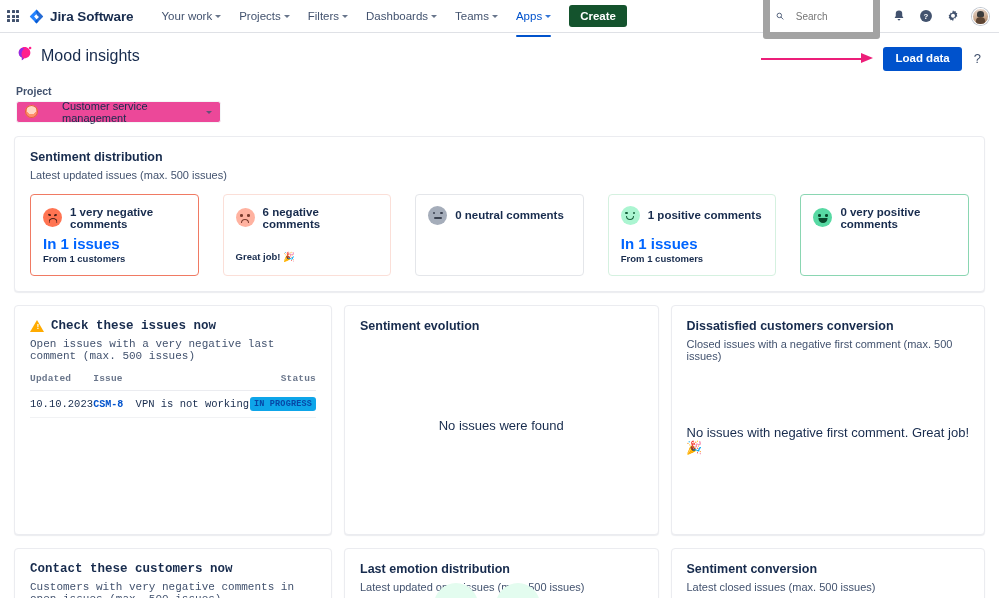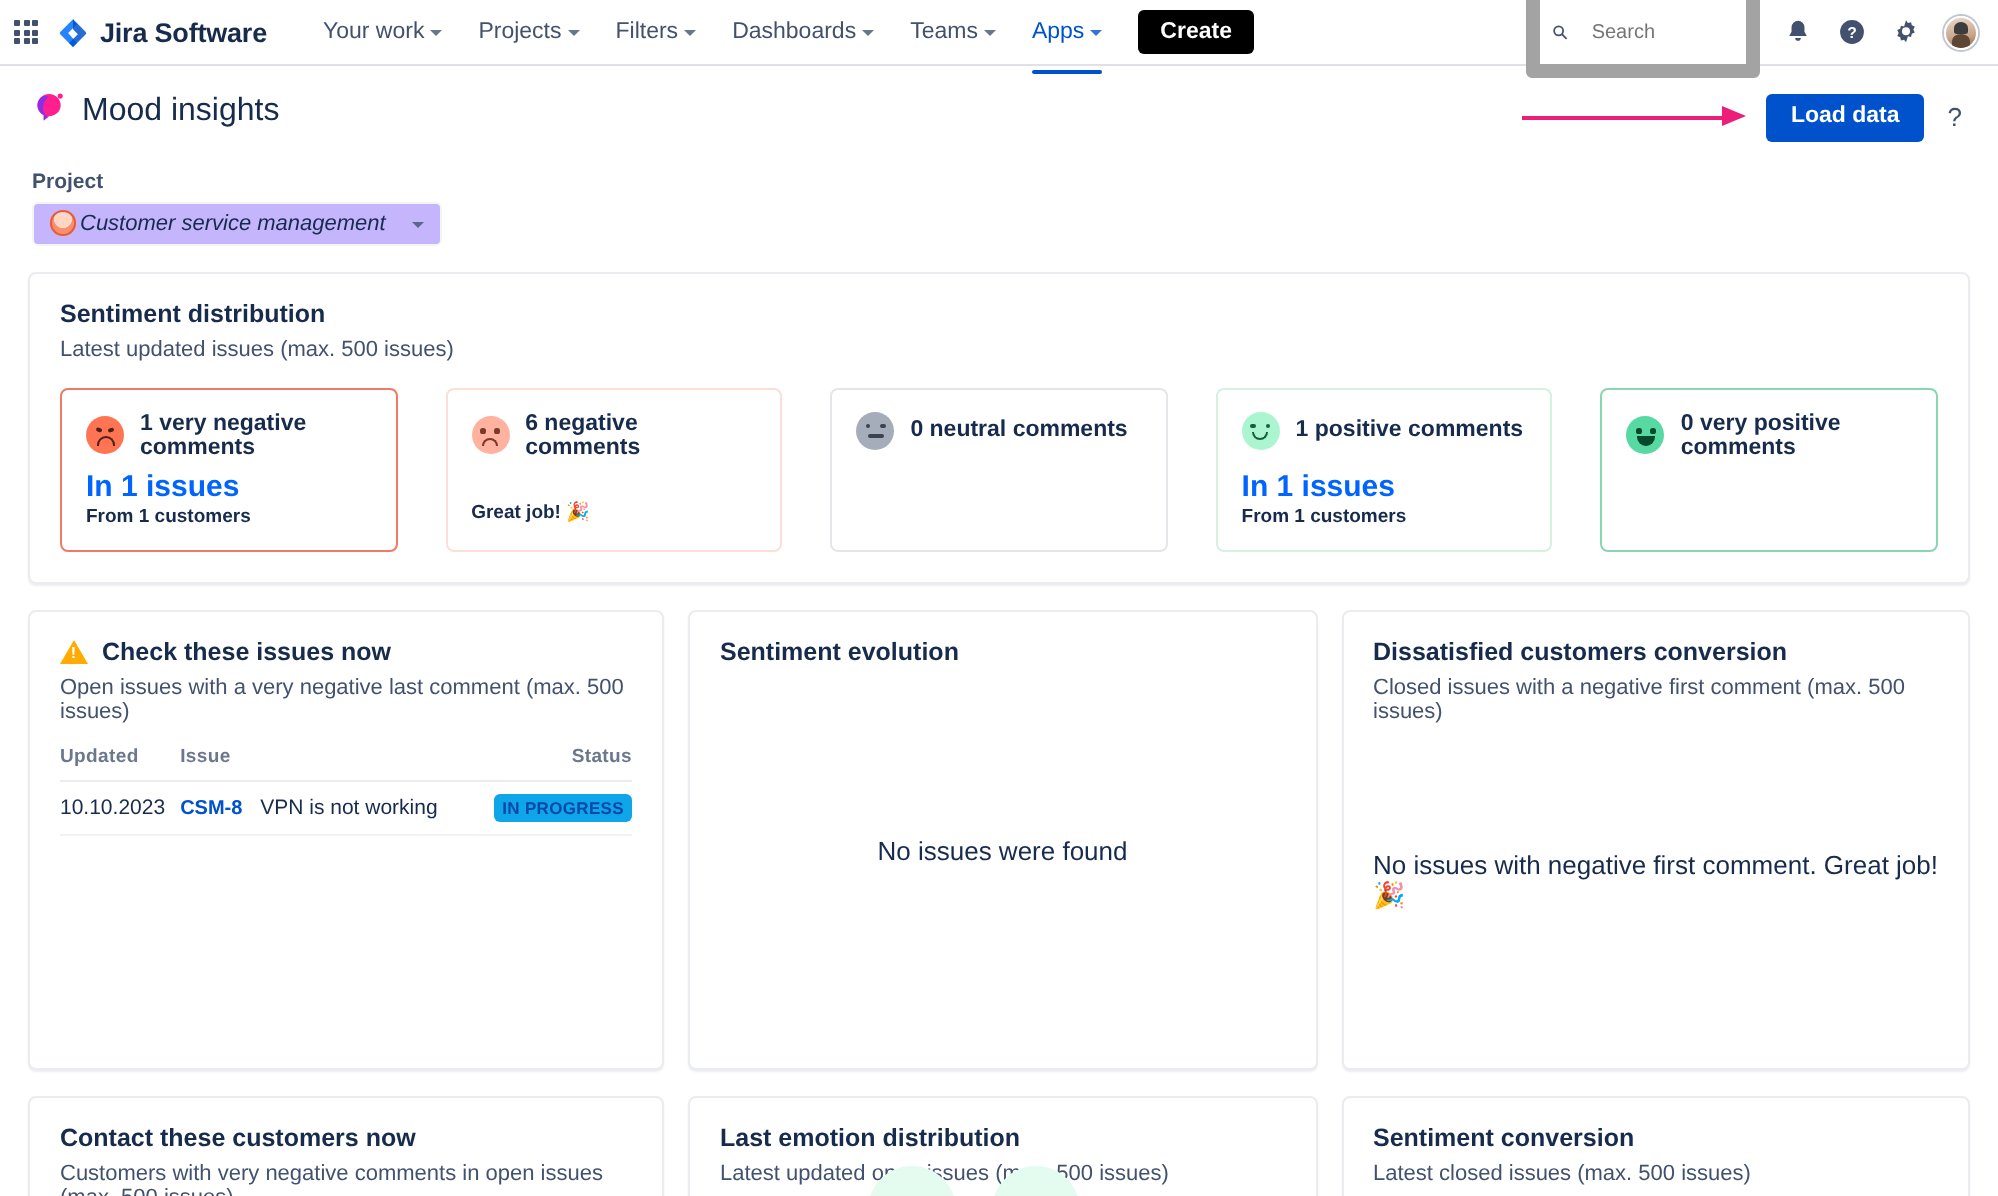--- a/index.html
+++ b/index.html
@@ -32,21 +32,21 @@
     display: flex; align-items: center; gap: 3px; border-radius: 3px;
     position: relative; cursor: pointer; white-space: nowrap;
   }
   .navitem.active { color: #0052cc; }
   .navitem.active::after {
     content: ""; position: absolute; left: 8px; right: 8px; bottom: -9px;
     height: 2px; background: #0052cc; border-radius: 1px;
   }
   .caret { border-left: 3px solid transparent; border-right: 3px solid transparent; border-top: 3.5px solid currentColor; opacity: .8; margin-top:1px;}
   .create-btn {
-    background: #000000; color: #fff; font-size: 11.5px; font-weight: 600;
+    background: #14532d; color: #fff; font-size: 11.5px; font-weight: 600;
     padding: 5px 11px; border-radius: 3px; margin-left: 8px; cursor: pointer;
   }
   .nav-right { margin-left: auto; display: flex; align-items: center; gap: 11px; }
   .searchbox {
     width: 117px; height: 20px; border: 7px solid #a3a3a3; border-radius: 3px;
     display: flex; align-items: center; gap: 12px; padding: 16px 6px; background: #fff;
   }
   .searchbox input {
     border: none; outline: none; font-size: 10px; color: #7a869a;
     font-family: "Liberation Sans", sans-serif; width: 100%; background: transparent;
@@ -73,23 +73,23 @@
     border-left: 12px solid #ec1e79;
   }
   .load-btn {
     background: #0052cc; color: #fff; font-size: 11.5px; font-weight: 600;
     padding: 6px 12px; border-radius: 3px; cursor: pointer; line-height: 1;
   }
   .help-q { font-size: 13px; color: #42526e; cursor: pointer; padding: 0 2px; }
 
   .field-label { font-size: 10.5px; font-weight: 700; color: #42526e; margin: 14px 0 4px 16px; }
   .project-select {
-    margin-left: 16px; width: 205px; height: 22px; background: #c4b5fd;
+    margin-left: 16px; width: 205px; height: 22px; background: #ec4899;
     border: 1px solid #f4f5f7; border-radius: 3px;
-    display: flex; align-items: center; padding: 0 8px; gap: 2px; cursor: pointer; font-style: italic;
+    display: flex; align-items: center; padding: 0 8px; gap: 24px; cursor: pointer;
   }
   .proj-avatar {
     width: 13px; height: 13px; border-radius: 50%;
     background: radial-gradient(circle at 50% 35%, #ffd7c4 0 42%, #ff8f6b 43% 100%);
     box-shadow: inset 0 0 0 1px #e35c3d; flex: none;
   }
   .proj-name { font-size: 11px; color: #172b4d; flex: 1; }
 
   
   .panel {
@@ -135,21 +135,21 @@
   .face.f-pos { background: #abf5d1; }
   .face.f-pos .eye { background: #15603a; }
   .face.f-pos .mouth { bottom: 4.5px; width: 8px; height: 4px; border: 1.4px solid #15603a; border-top: none; border-radius: 0 0 8px 8px; }
   .face.f-vpos { background: #57d9a3; }
   .face.f-vpos .eye { background: #08482c; }
   .face.f-vpos .mouth { bottom: 4px; width: 9px; height: 5px; background: #08482c; border-radius: 0 0 9px 9px; }
 
   
   .row { display: flex; gap: 12px; margin: 13px 14px 0 14px; }
   .row .panel { margin: 0; flex: 1; }
-  .row .panel.narrow { flex: 0 0 318px; }
+  .row .panel.narrow { flex: 0 0 318px; font-family: Liberation Mono, monospace; }
   .card-body-tall { height: 228px; display: flex; flex-direction: column; }
   .card-body-short { height: 52px; display: flex; flex-direction: column; }
   .empty-msg { flex: 1; display: flex; align-items: center; justify-content: center; font-size: 13px; color: #172b4d; }
 
   .warn-title { display: flex; align-items: center; gap: 7px; }
   .warn-icon { width: 0; height: 0; border-left: 7px solid transparent; border-right: 7px solid transparent; border-bottom: 12px solid #ffab00; position: relative; }
   .warn-icon::after { content: "!"; position: absolute; left: -1.6px; top: 3px; font-size: 8px; font-weight: 700; color: #fff; line-height: 1; }
 
   table.tbl { width: 100%; border-collapse: collapse; margin-top: 11px; }
   table.tbl th {

